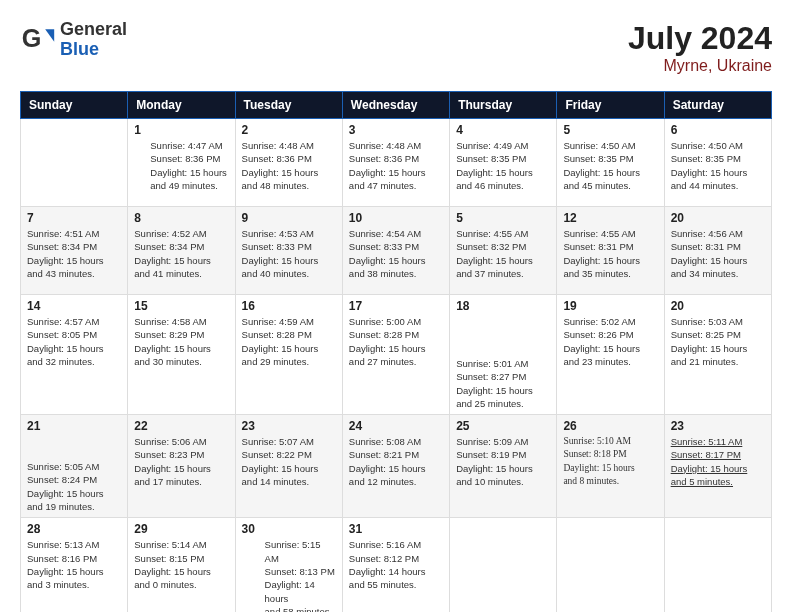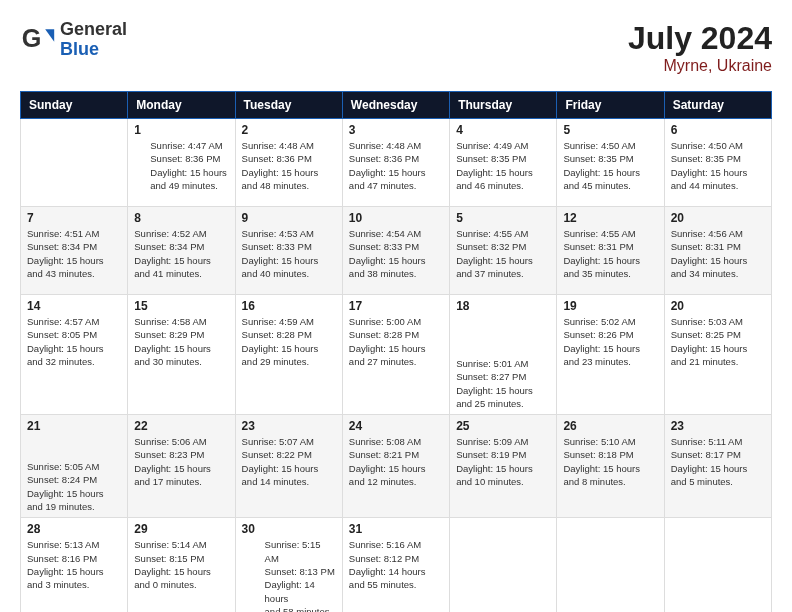--- a/index.html
+++ b/index.html
@@ -307,28 +307,28 @@
         </td>
         <td>
           <span class="day-number">25</span>
           <div class="day-info" style="white-space: pre-line;">Sunrise: 5:09 AM
 Sunset: 8:19 PM
 Daylight: 15 hours
 and 10 minutes.</div>
         </td>
         <td>
           <span class="day-number">26</span>
-          <div class="day-info" style="white-space: pre-line;">Sunrise: 5:10 AM
+          <div class="day-info" style="white-space: pre-line; font-family: Liberation Serif, serif;">Sunrise: 5:10 AM
 Sunset: 8:18 PM
 Daylight: 15 hours
 and 8 minutes.</div>
         </td>
         <td>
           <span class="day-number">23</span>
-          <div class="day-info" style="white-space: pre-line;">Sunrise: 5:11 AM
+          <div class="day-info" style="white-space: pre-line; text-decoration: underline;">Sunrise: 5:11 AM
 Sunset: 8:17 PM
 Daylight: 15 hours
 and 5 minutes.</div>
         </td>
       </tr>
       <tr>
         <td>
           <span class="day-number">28</span>
           <div class="day-info" style="white-space: pre-line;">Sunrise: 5:13 AM
 Sunset: 8:16 PM

